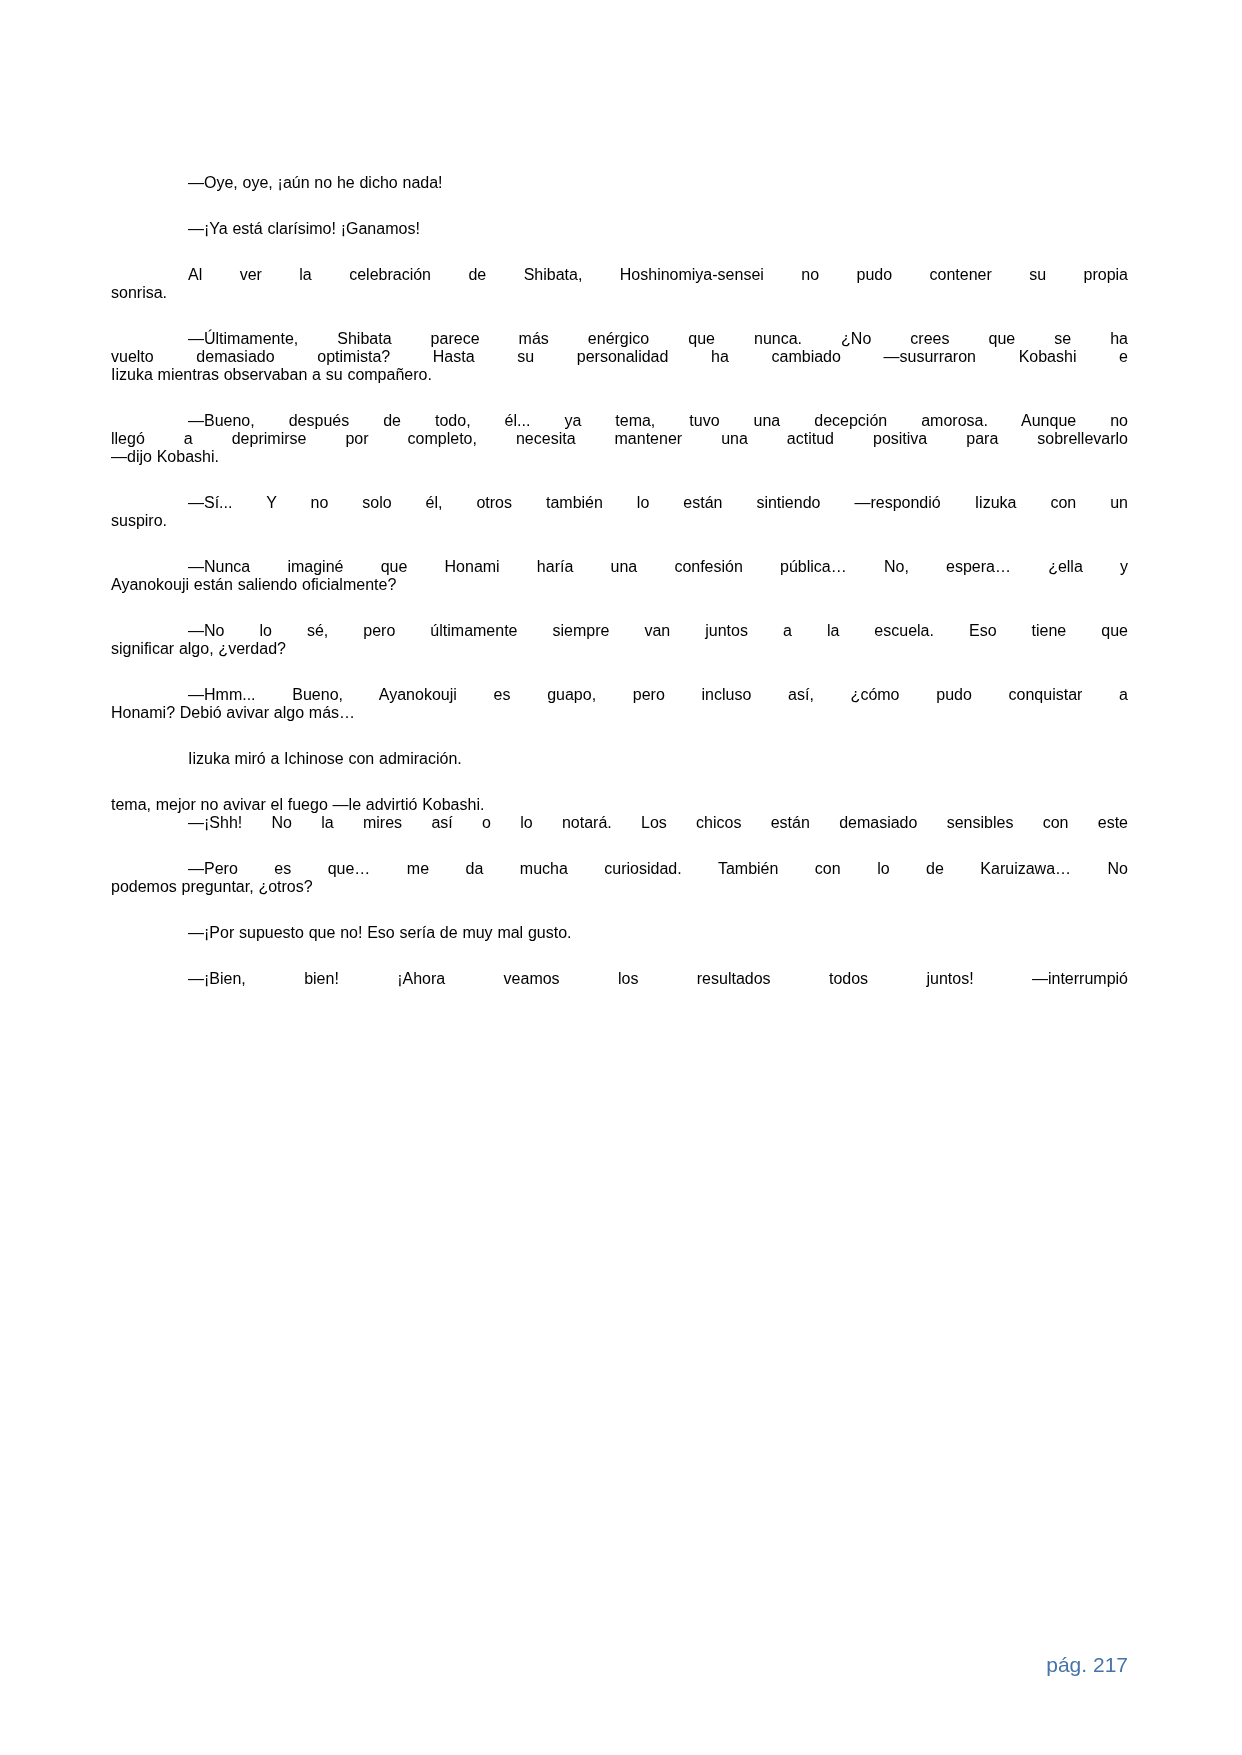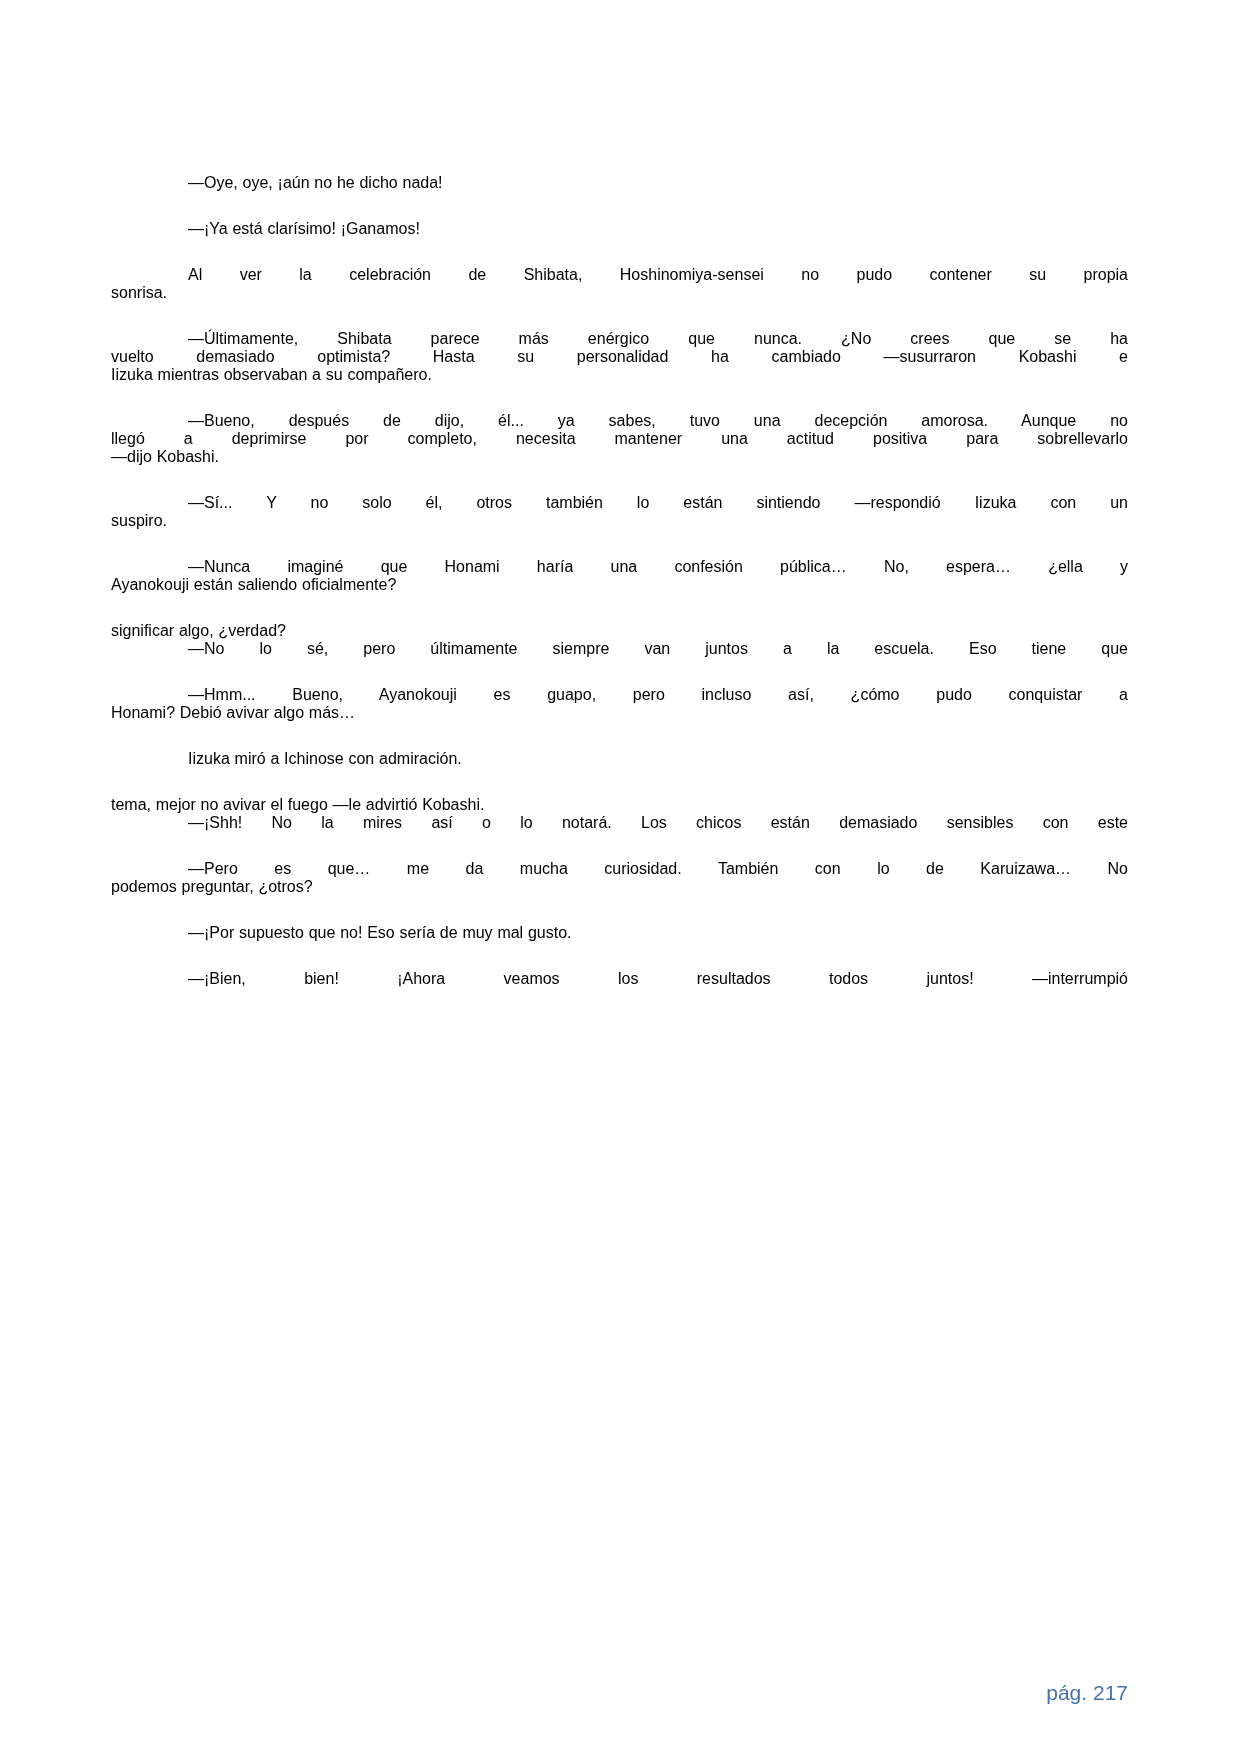--- a/index.html
+++ b/index.html
@@ -39,21 +39,20 @@
   .pline.last {
     text-align-last: left;
   }
   .footer {
     position: absolute;
     top: 1649px;
     right: 114px;
     font-size: 21px;
     line-height: 32px;
     color: #4673a8;
-    margin-top: 28px;
   }
 </style>
 </head>
 <body>
 
 <div class="page">
 
   <p class="para">
     </p>
     <div class="pline first last">—Oye, oye, ¡aún no he dicho nada!</div>
@@ -72,41 +71,41 @@
 
   <p class="para">
     </p>
     <div class="pline first">—Últimamente, Shibata parece más enérgico que nunca. ¿No crees que se ha</div>
     <div class="pline">vuelto demasiado optimista? Hasta su personalidad ha cambiado —susurraron Kobashi e</div>
     <div class="pline last">Iizuka mientras observaban a su compañero.</div>
   <p></p>
 
   <p class="para">
     </p>
-    <div class="pline first">—Bueno, después de dijo, él... ya sabes, tuvo una decepción amorosa. Aunque no</div>
+    <div class="pline first">—Bueno, después de todo, él... ya tema, tuvo una decepción amorosa. Aunque no</div>
     <div class="pline">llegó a deprimirse por completo, necesita mantener una actitud positiva para sobrellevarlo</div>
     <div class="pline last">—dijo Kobashi.</div>
   <p></p>
 
   <p class="para">
     </p>
     <div class="pline first">—Sí... Y no solo él, otros también lo están sintiendo —respondió Iizuka con un</div>
     <div class="pline last">suspiro.</div>
   <p></p>
 
   <p class="para">
     </p>
     <div class="pline first">—Nunca imaginé que Honami haría una confesión pública… No, espera… ¿ella y</div>
     <div class="pline last">Ayanokouji están saliendo oficialmente?</div>
   <p></p>
 
   <p class="para">
     </p>
+    <div class="pline first">—No lo sé, pero últimamente siempre van juntos a la escuela. Eso tiene que</div>
     <div class="pline last">significar algo, ¿verdad?</div>
-    <div class="pline first">—No lo sé, pero últimamente siempre van juntos a la escuela. Eso tiene que</div>
   <p></p>
 
   <p class="para">
     </p>
     <div class="pline first">—Hmm... Bueno, Ayanokouji es guapo, pero incluso así, ¿cómo pudo conquistar a</div>
     <div class="pline last">Honami? Debió avivar algo más…</div>
   <p></p>
 
   <p class="para">
     </p>

